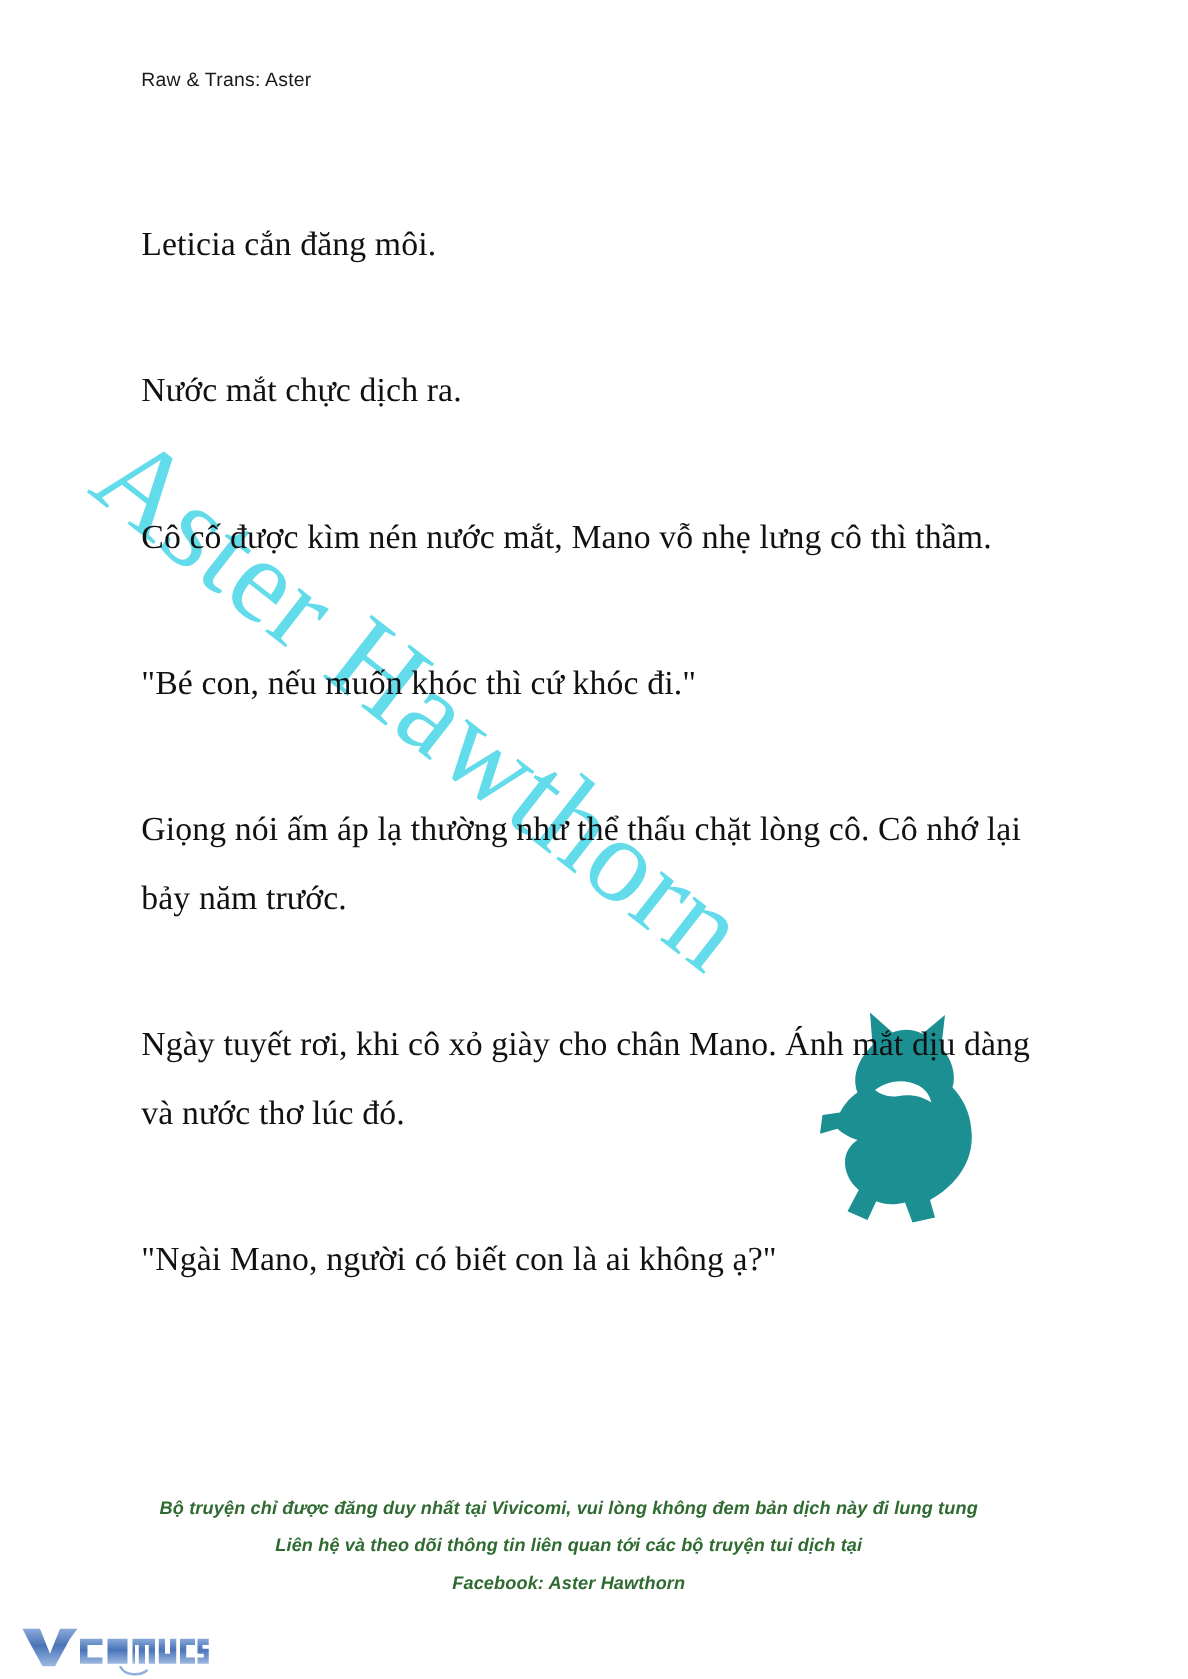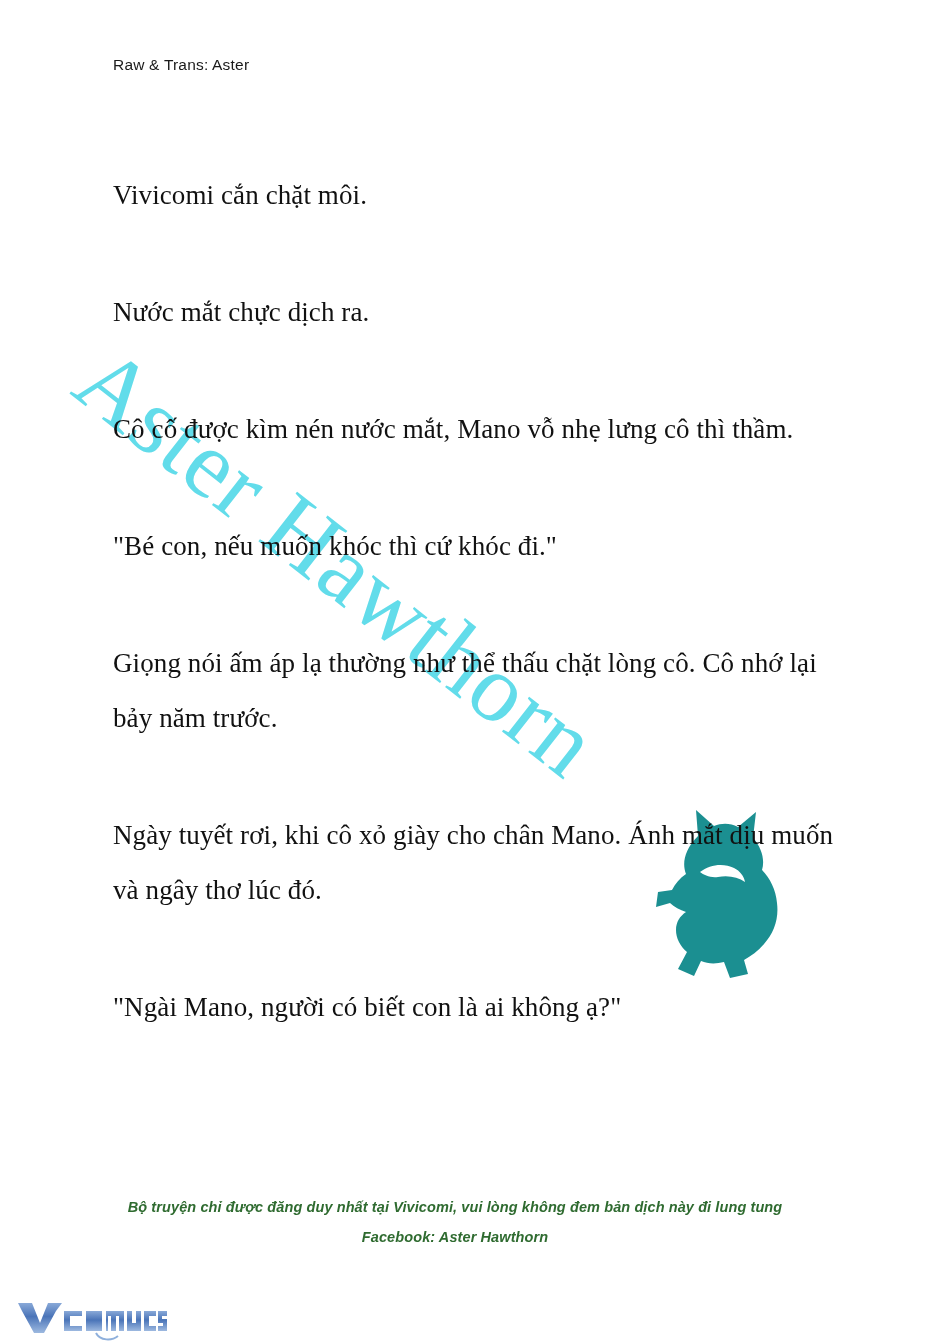--- a/index.html
+++ b/index.html
@@ -144,31 +144,32 @@
     <path fill="#ffffff" d="
       M 48 66
       C 58 58 72 57 82 62
       C 88 65 92 70 93 76
       C 86 71 76 69 66 71
       C 58 72 52 69 48 66
       Z"></path>
   </svg>
 
   <div class="body-text">
-    <p class="para">Vivicomi cắn chặt môi.</p>
+    <p class="para">Leticia cắn đăng môi.</p>
     <p class="para">Nước mắt chực dịch ra.</p>
     <p class="para">Cô cố được kìm nén nước mắt, Mano vỗ nhẹ lưng cô thì thầm.</p>
     <p class="para">"Bé con, nếu muốn khóc thì cứ khóc đi."</p>
     <p class="para">Giọng nói ấm áp lạ thường như thể thấu chặt lòng cô. Cô nhớ lại bảy năm trước.</p>
-    <p class="para">Ngày tuyết rơi, khi cô xỏ giày cho chân Mano. Ánh mắt dịu muốn và ngây thơ lúc đó.</p>
+    <p class="para">Ngày tuyết rơi, khi cô xỏ giày cho chân Mano. Ánh mắt dịu dàng và nước thơ lúc đó.</p>
     <p class="para">"Ngài Mano, người có biết con là ai không ạ?"</p>
   </div>
 
   <div class="footer">
     <div class="footer-line">Bộ truyện chỉ được đăng duy nhất tại Vivicomi, vui lòng không đem bản dịch này đi lung tung</div>
+    <div class="footer-line">Liên hệ và theo dõi thông tin liên quan tới các bộ truyện tui dịch tại</div>
     <div class="footer-line">Facebook: Aster Hawthorn</div>
   </div>
 
   <div class="logo">
     <svg viewBox="0 0 160 52" width="160" height="52">
       <defs>
         <linearGradient id="lg" x1="0" y1="0" x2="0" y2="1">
           <stop offset="0%" stop-color="#89a9d8"></stop>
           <stop offset="45%" stop-color="#4a74b8"></stop>
           <stop offset="100%" stop-color="#9db9e0"></stop>

